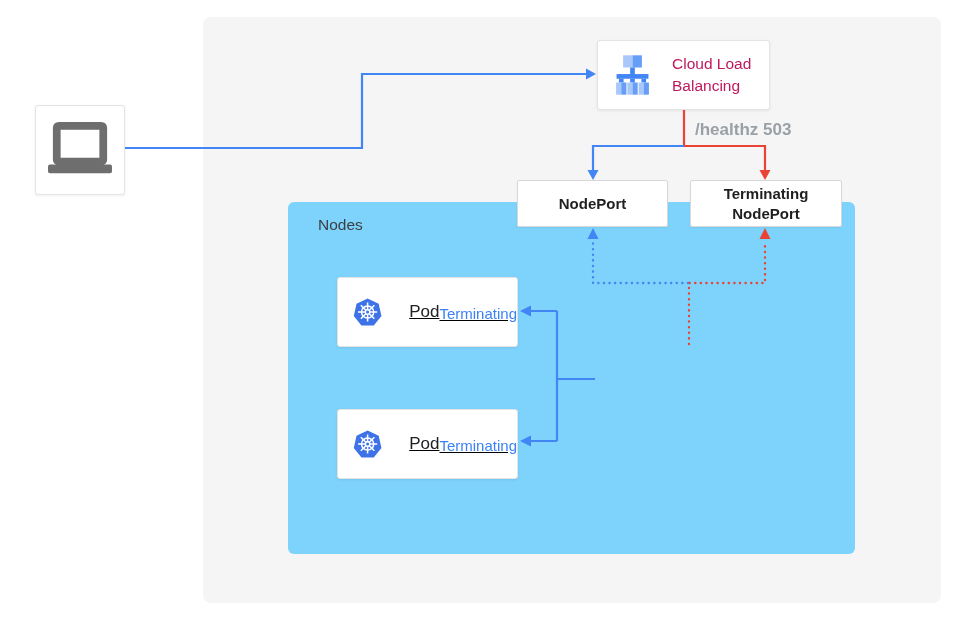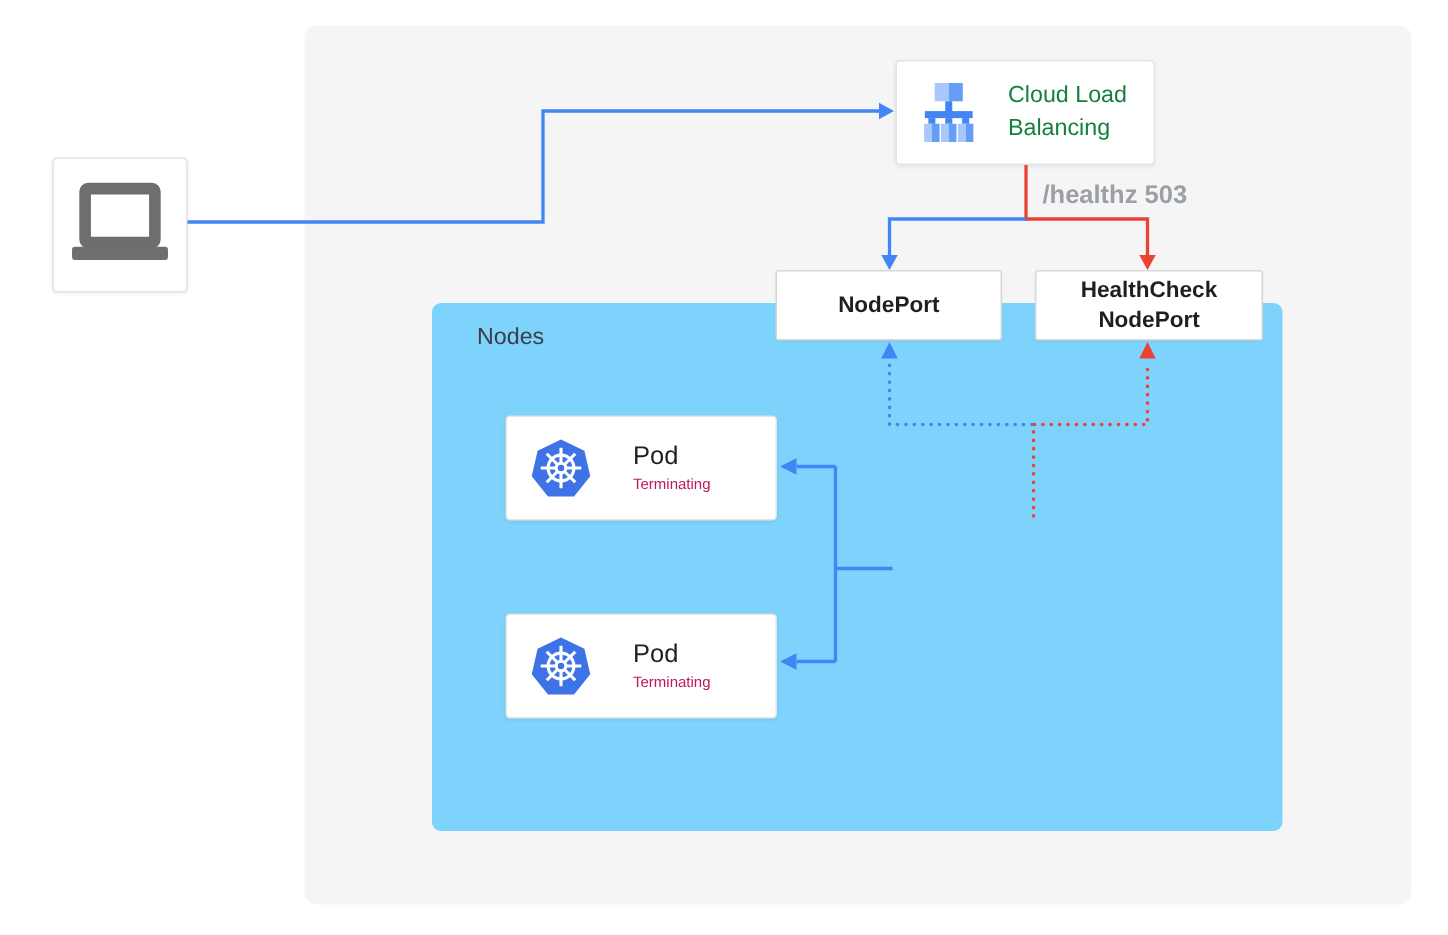--- a/index.html
+++ b/index.html
@@ -20,24 +20,24 @@
     position:absolute; left:30px; top:14px;
     font-size:15.5px; color:#3C4043;
   }
   .card {
     position:absolute; background:#fff; border:1px solid #E4E4E4;
     border-radius:3px; box-shadow:0 1px 3px rgba(0,0,0,0.07);
     display:flex; align-items:center;
   }
   .laptop-card { left:35px; top:105px; width:90px; height:90px; justify-content:center; }
   .clb-card { left:597px; top:40px; width:173px; height:70px; padding-left:12px; gap:17px; }
-  .clb-label { font-size:15.5px; color:#15803d; line-height:1.4; width:96px; }
-  .entity-text { display:flex; flex-direction:column; }
+  .clb-label { font-size:15.5px; color:#be185d; line-height:1.4; width:96px; }
+  .entity-text { display:flex; flex-direction:row;text-decoration:underline; }
   .entity-title { font-size:17px; color:#202124; line-height:1.2; }
-  .entity-sub { font-size:10px; color:#be185d; margin-top:3px; line-height:1.2; }
+  .entity-sub { font-size:15px; color:#3b82f6; margin-top:3px; line-height:1.2; }
   .pod-card { width:181px; height:70px; padding-left:14px; gap:26px; }
   .pod1 { left:337px; top:277px; }
   .pod2 { left:337px; top:409px; }
   .kp-card { left:595px; top:345px; width:188px; height:68px; padding-left:15px; gap:22px; }
   .port-box {
     position:absolute; background:#fff; border:1px solid #D8D8D8; border-radius:2px;
     box-shadow:0 1px 2px rgba(0,0,0,0.05);
     display:flex; align-items:center; justify-content:center; text-align:center;
     font-weight:bold; font-size:15px; color:#1F1F1F; line-height:1.3;
   }
@@ -112,21 +112,21 @@
     <svg width="45" height="42">
         <use href="#lb-icon"></use>
       </svg>
     <div class="clb-label">Cloud Load Balancing</div>
   </div>
 
   <div class="healthz">/healthz 503</div>
 
   <div class="port-box nodeport">NodePort</div>
 
-  <div class="port-box hcnp">HealthCheck NodePort</div>
+  <div class="port-box hcnp">Terminating NodePort</div>
 
   <div class="card pod-card pod1">
     <svg width="44" height="44">
         <use href="#k8s-icon"></use>
       </svg>
     <div class="entity-text">
       <span class="entity-title">Pod</span>
       <span class="entity-sub">Terminating</span>
     </div>
   </div>

